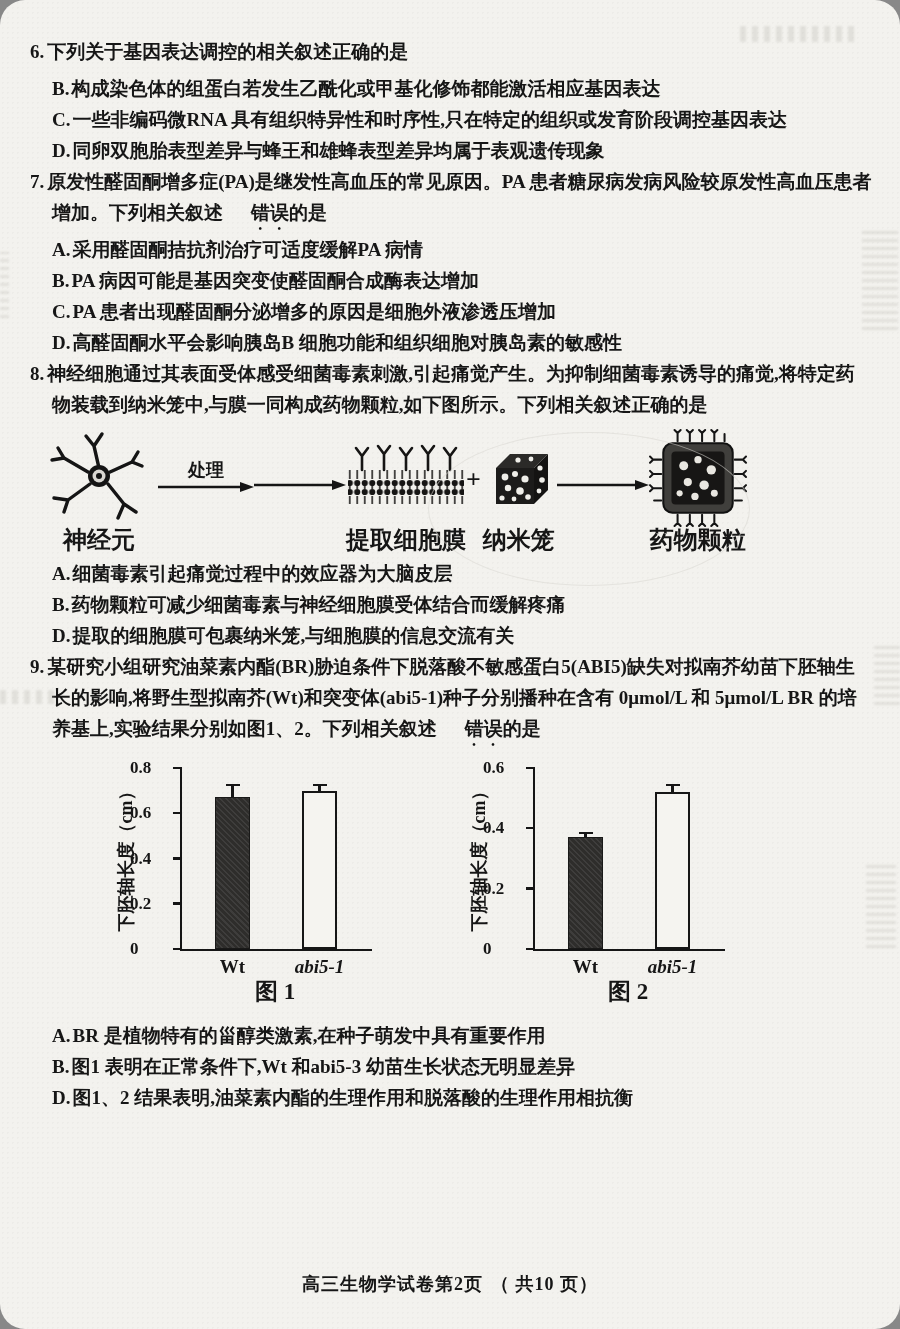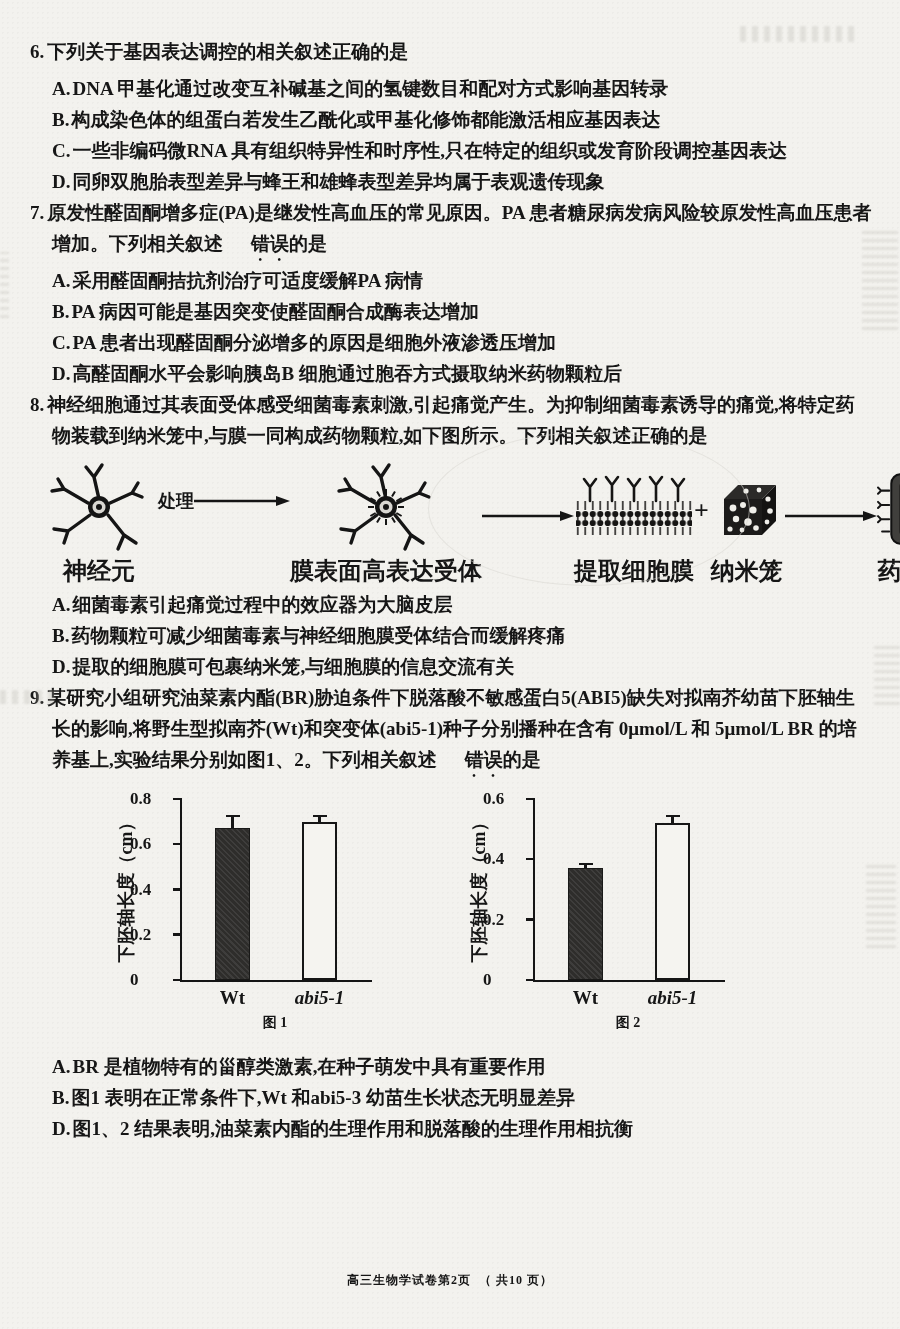--- a/index.html
+++ b/index.html
@@ -4,20 +4,21 @@
 <style>
   html,body{margin:0;padding:0;background:#888;}
   .page{
     position:relative; width:900px; height:1329px; margin:0 auto;
     background:#f3f2ee;
     background-image:radial-gradient(rgba(0,0,0,.025) 1px, transparent 1px);
     background-size:5px 5px;
     overflow:hidden;
     font-family:"Liberation Serif","DejaVu Serif",serif;
     color:#161616;
+    border-radius:25px;
   }
   .content{padding:36px 28px 0 30px; font-size:19px; line-height:31px;}
   .question{margin:0;}
   .stem{margin:0; padding-left:22px; text-indent:-22px; font-weight:600;}
   .qnum{margin-right:3px;}
   .option{margin:0; padding-left:22px; font-weight:600;}
   .opt-label{margin-right:2px;}
   .em-dots{
     -webkit-text-emphasis:filled dot #111;
     -webkit-text-emphasis-position:under right;
@@ -25,21 +26,21 @@
     text-emphasis-position:under right;
     margin-left:28px;
   }
   
   .diagram{
     position:relative; height:128px; margin:2px 0 2px 10px;
     display:flex; align-items:flex-start;
   }
   .dstep{display:flex; flex-direction:column; align-items:center; flex:0 0 auto;}
   .dstep .dlabel{font-weight:bold; font-size:24px; line-height:20px; white-space:nowrap; margin-top:2px;}
-  .darrow-wrap{display:flex; flex-direction:row; align-items:center; flex:0 0 auto; margin-top:32px;}
+  .darrow-wrap{display:flex; flex-direction:column; align-items:center; flex:0 0 auto; margin-top:32px;}
   .darrow-wrap.plain{margin-top:50px;}
   .darrow-label{font-weight:bold; font-size:18px; line-height:20px;}
   .dplus{font-size:26px; font-weight:bold; margin-top:36px; flex:0 0 auto;}
   .icon-box{display:block;}
   
   .charts{position:relative; height:258px; margin:4px 0 8px;}
   .chart{position:absolute; top:0; width:335px; height:258px;}
   .chart .plot{
     position:absolute; left:128px; top:14px; width:190px; height:181px;
     border-left:2.5px solid #151515; border-bottom:2.5px solid #151515;
@@ -54,25 +55,25 @@
   .bar{position:absolute; bottom:0; box-sizing:border-box;}
   .bar.dark{
     background:#2e2d2b; border:1px solid #191918;
     background-image:repeating-linear-gradient(45deg, rgba(255,255,255,.08) 0 1.5px, transparent 1.5px 4px);
   }
   .bar.white{background:#f5f4f0; border:2px solid #161616;}
   .errbar{position:absolute; width:2.5px; background:#161616;}
   .errcap{position:absolute; width:14px; height:2.5px; background:#161616;}
   .xlabel{position:absolute; bottom:-30px; width:80px; text-align:center; font-weight:bold; font-size:19px; line-height:24px;margin-top:25px;}
   .xlabel.it{font-style:italic;}
-  .caption{position:absolute; left:128px; top:222px; width:190px; text-align:center; font-weight:bold; font-size:14px;}
+  .caption{position:absolute; left:128px; top:222px; width:190px; text-align:center; font-weight:bold; font-size:23px;}
   
   .footer{
     position:absolute; left:0; right:0; top:1272px; text-align:center;
-    font-size:12px; font-weight:600; letter-spacing:1px;
+    font-size:18px; font-weight:600; letter-spacing:1px;
   }
   .footer span{margin:0 4px;}
   
   .artifact{
     position:absolute; opacity:.30; filter:blur(1px); pointer-events:none;
     background:repeating-linear-gradient(0deg,#b9b7b1 0 3px, transparent 3px 8px);
   }
   .artifact.h{background:repeating-linear-gradient(90deg,#b9b7b1 0 6px, transparent 6px 12px);}
   .artifact-oval{
     position:absolute; border:1.5px solid #d9d7d1; border-radius:50%;
@@ -80,32 +81,31 @@
   }
 </style>
 </head>
 <body>
 
 <div class="page">
   <div class="content">
 
     <div class="question">
       <p class="stem"><span class="qnum">6.</span><span>下列关于基因表达调控的相关叙述正确的是</span><span class="em-dots"></span><span></span></p>
-      <p class="option"><span class="opt-label">A.</span><span>DNA 甲基化通过改变互补碱基之间的氢键数目和配对方式影响基因转录</span></p>
       <p class="option"><span class="opt-label">B.</span><span>构成染色体的组蛋白若发生乙酰化或甲基化修饰都能激活相应基因表达</span></p>
       <p class="option"><span class="opt-label">C.</span><span>一些非编码微RNA 具有组织特异性和时序性,只在特定的组织或发育阶段调控基因表达</span></p>
       <p class="option"><span class="opt-label">D.</span><span>同卵双胞胎表型差异与蜂王和雄蜂表型差异均属于表观遗传现象</span></p>
     </div>
 
     <div class="question">
       <p class="stem"><span class="qnum">7.</span><span>原发性醛固酮增多症(PA)是继发性高血压的常见原因。PA 患者糖尿病发病风险较原发性高血压患者增加。下列相关叙述</span><span class="em-dots">错误</span><span>的是</span></p>
       <p class="option"><span class="opt-label">A.</span><span>采用醛固酮拮抗剂治疗可适度缓解PA 病情</span></p>
       <p class="option"><span class="opt-label">B.</span><span>PA 病因可能是基因突变使醛固酮合成酶表达增加</span></p>
       <p class="option"><span class="opt-label">C.</span><span>PA 患者出现醛固酮分泌增多的原因是细胞外液渗透压增加</span></p>
-      <p class="option"><span class="opt-label">D.</span><span>高醛固酮水平会影响胰岛B 细胞通过胞吞方式摄取纳米药物颗粒后</span></p>
+      <p class="option"><span class="opt-label">D.</span><span>高醛固酮水平会影响胰岛B 细胞功能和组织细胞对胰岛素的敏感性</span></p>
     </div>
 
     <div class="question">
       <p class="stem"><span class="qnum">8.</span><span>神经细胞通过其表面受体感受细菌毒素刺激,引起痛觉产生。为抑制细菌毒素诱导的痛觉,将特定药物装载到纳米笼中,与膜一同构成药物颗粒,如下图所示。下列相关叙述正确的是</span><span class="em-dots"></span><span></span></p>
 
       <div class="diagram">
         <div class="dstep">
           <svg class="icon-box" width="118" height="100" viewBox="0 0 110 100">
             <g stroke="#151515" stroke-width="3.4" fill="none" stroke-linecap="round">
               <path d="M55,40 L50,18 M50,18 L42,8 M50,18 L58,6"></path>
@@ -122,38 +122,20 @@
         </div>
 
         <div class="darrow-wrap">
           <span class="darrow-label">处理</span>
           <svg width="96" height="14" viewBox="0 0 96 14">
             <line x1="0" y1="7" x2="82" y2="7" stroke="#151515" stroke-width="2.4"></line>
             <polygon points="82,2 96,7 82,12" fill="#151515"></polygon>
           </svg>
         </div>
 
-        <div class="dstep">
-          <svg class="icon-box" width="122" height="100" viewBox="0 0 110 100">
-            <g stroke="#151515" stroke-width="3.4" fill="none" stroke-linecap="round">
-              <path d="M55,40 L50,18 M50,18 L42,8 M50,18 L58,6"></path>
-              <path d="M44,44 L20,30 M20,30 L8,32 M20,30 L14,20"></path>
-              <path d="M46,56 L24,72 M24,72 L10,70 M24,72 L20,84"></path>
-              <path d="M64,56 L80,76 M80,76 L74,90 M80,76 L92,84"></path>
-              <path d="M66,44 L88,34 M88,34 L98,38 M88,34 L94,24"></path>
-            </g>
-            <g stroke="#151515" stroke-width="2" fill="none">
-              <path d="M67,48 L73,48 M65.4,54 L70.6,57 M61,58.4 L64,63.6 M55,60 L55,66 M49,58.4 L46,63.6 M44.6,54 L39.4,57 M43,48 L37,48 M44.6,42 L39.4,39 M49,37.6 L46,32.4 M55,36 L55,30 M61,37.6 L64,32.4 M65.4,42 L70.6,39"></path>
-            </g>
-            <circle cx="55" cy="48" r="11" fill="#141414"></circle>
-            <circle cx="55" cy="48" r="6.5" fill="#d9d7d2"></circle>
-            <circle cx="55" cy="48" r="3" fill="#141414"></circle>
-          </svg>
-          <span class="dlabel">膜表面高表达受体</span>
-        </div>
 
         <div class="darrow-wrap plain">
           <svg width="92" height="14" viewBox="0 0 92 14">
             <line x1="0" y1="7" x2="78" y2="7" stroke="#151515" stroke-width="2.4"></line>
             <polygon points="78,2 92,7 78,12" fill="#151515"></polygon>
           </svg>
         </div>
 
         <div class="dstep">
           <svg class="icon-box" width="120" height="100" viewBox="0 0 120 100">

